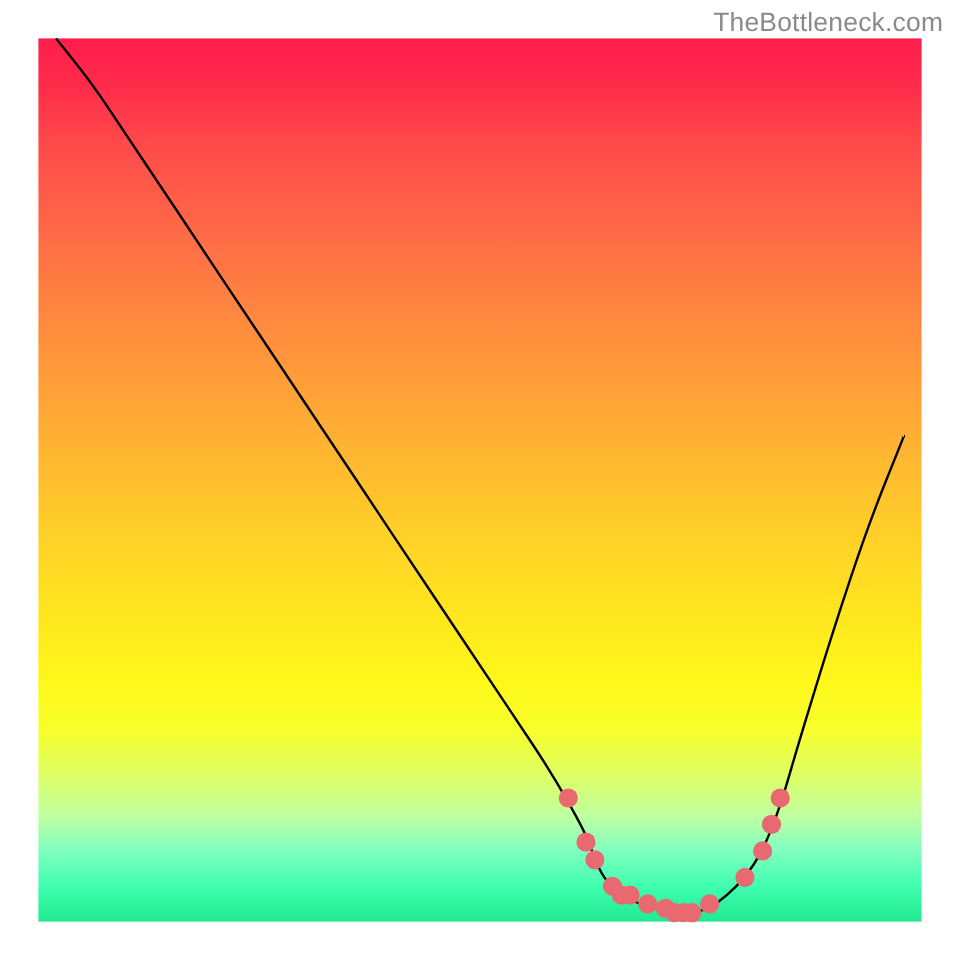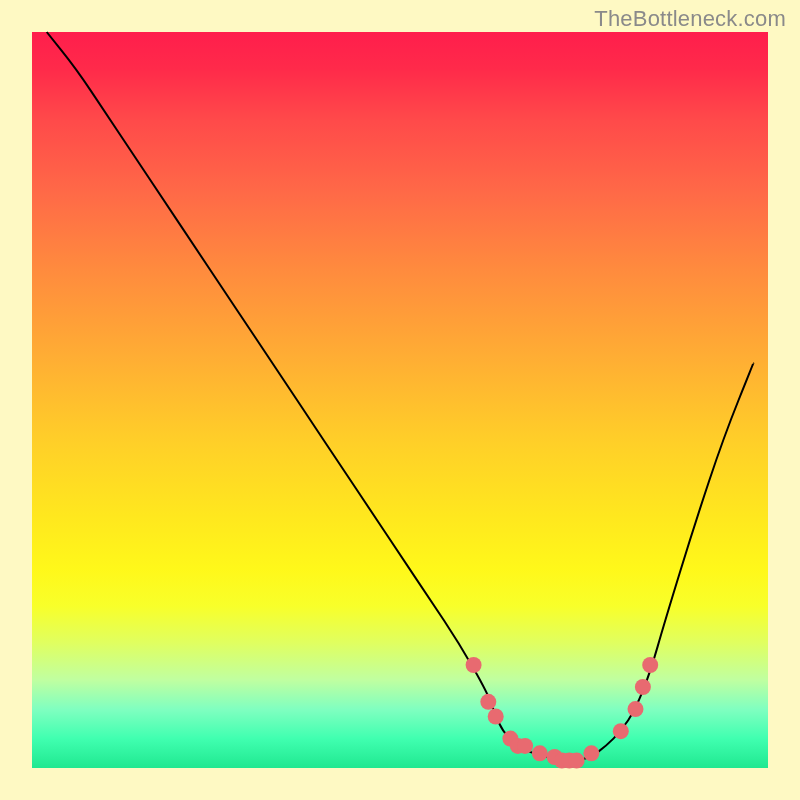--- a/index.html
+++ b/index.html
@@ -8,21 +8,21 @@
     width: 800px;
     height: 800px;
     background: #000;
     overflow: hidden;
     font-family: Arial, Helvetica, sans-serif;
   }
   .frame {
     position: relative;
     width: 800px;
     height: 800px;
-    background: #fef9c3;
+    background: #ffffff;
   }
   .plot-area {
     position: absolute;
     left: 32px;
     top: 32px;
     width: 736px;
     height: 736px;
     background: linear-gradient(
       to bottom,
       #ff1e4c 0%,

